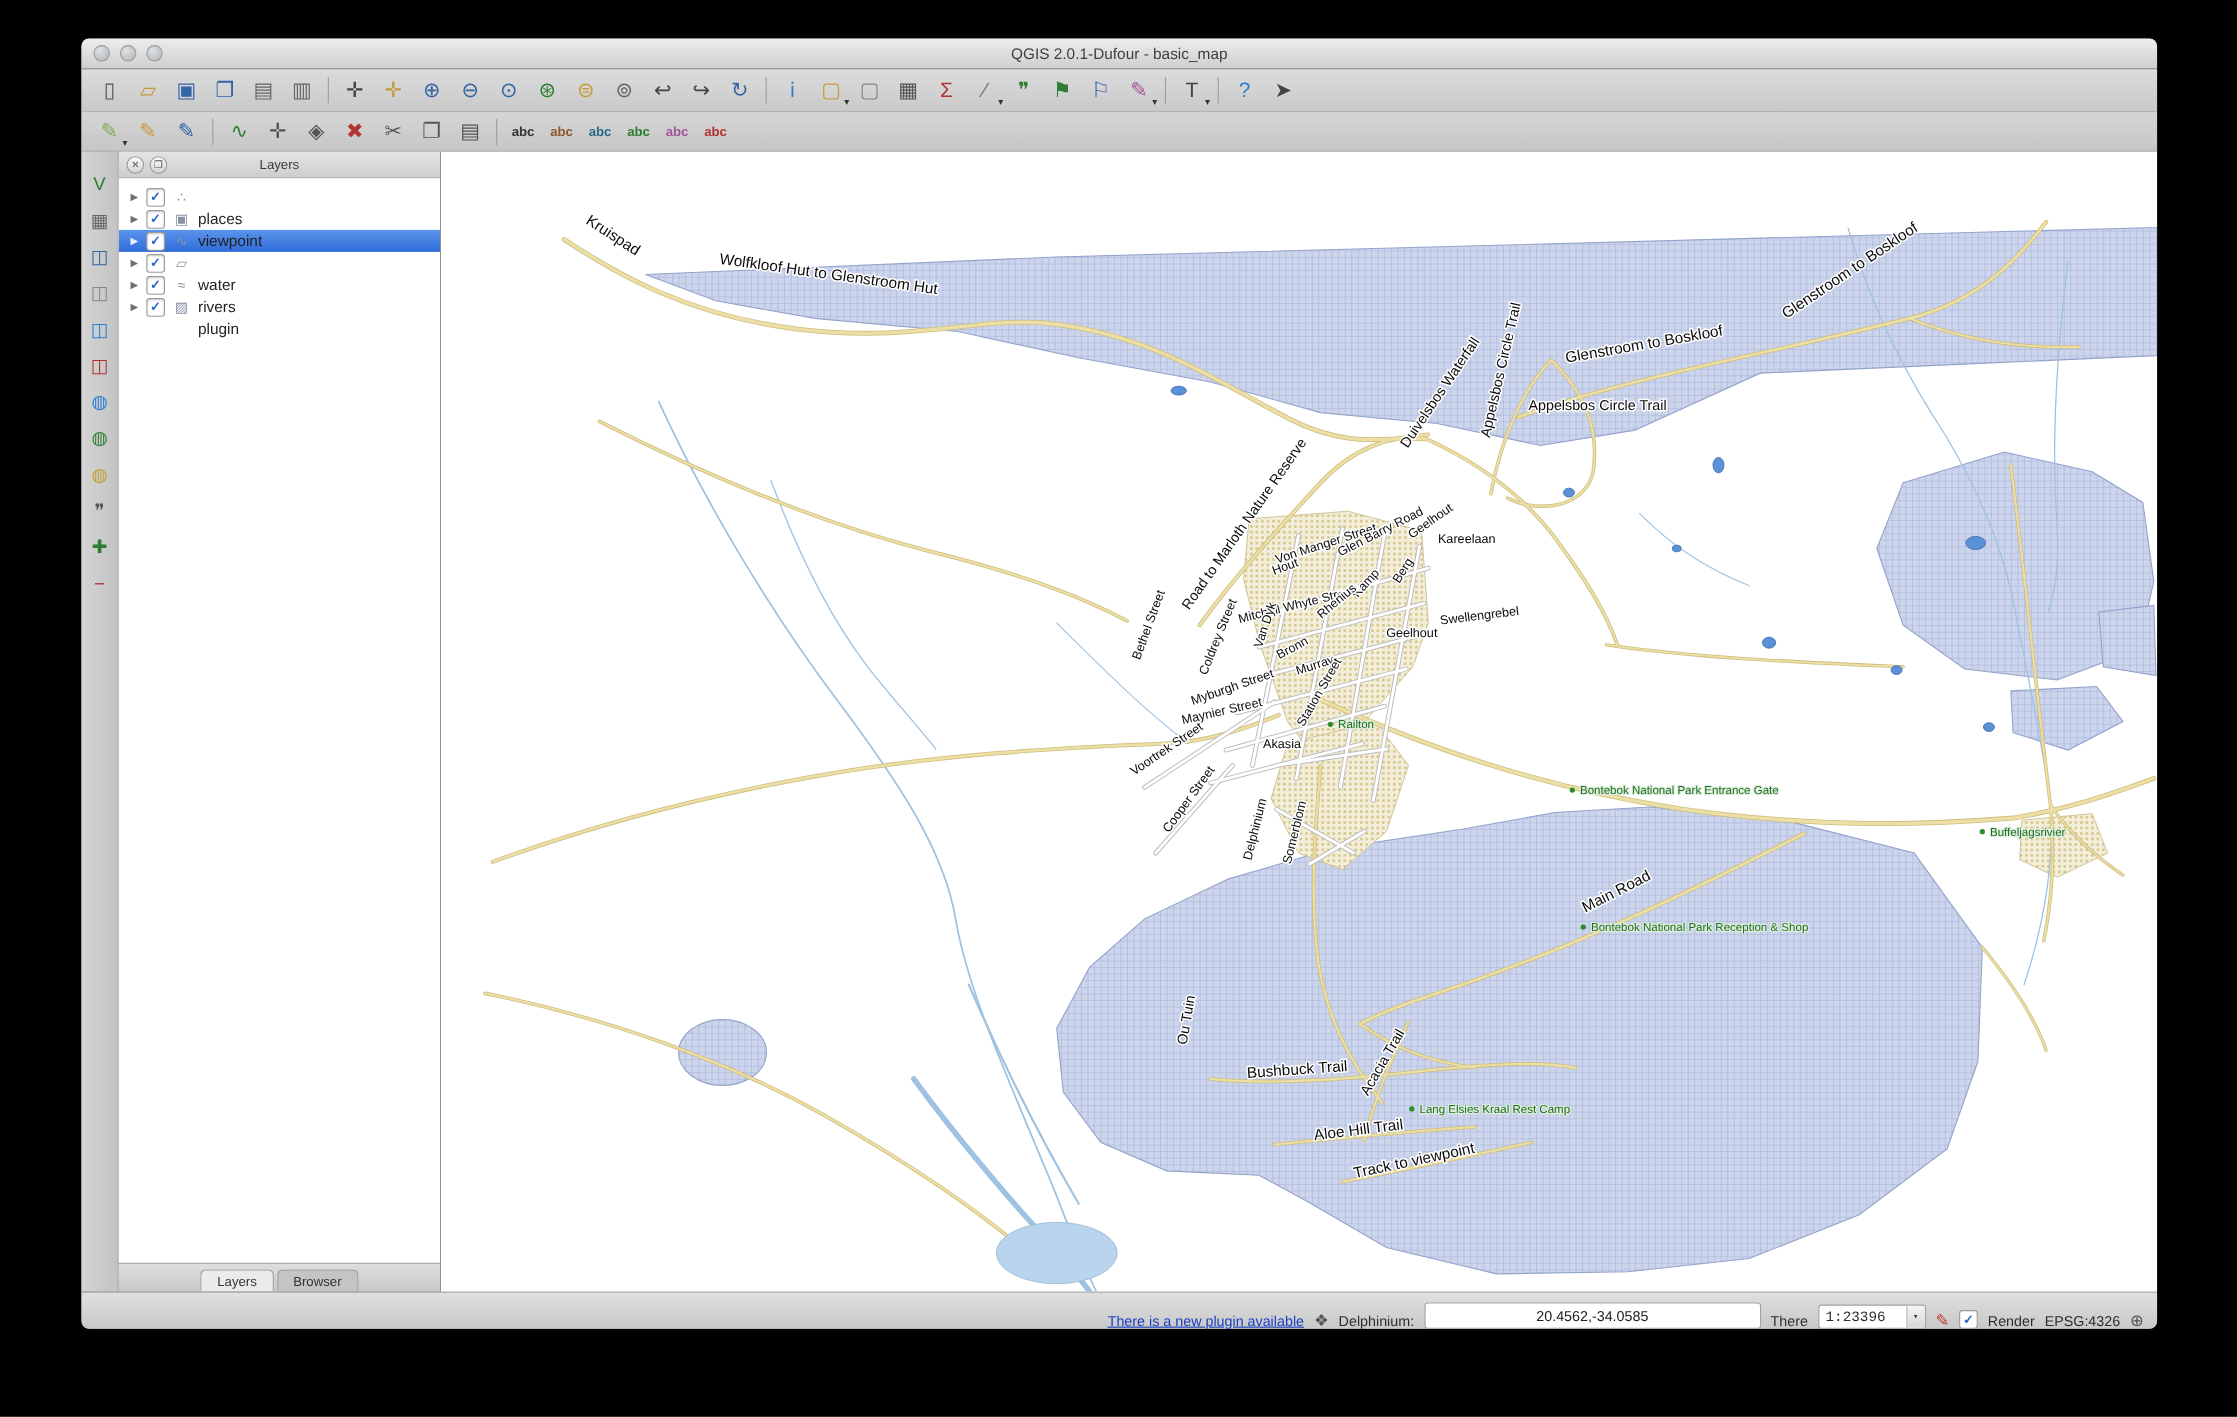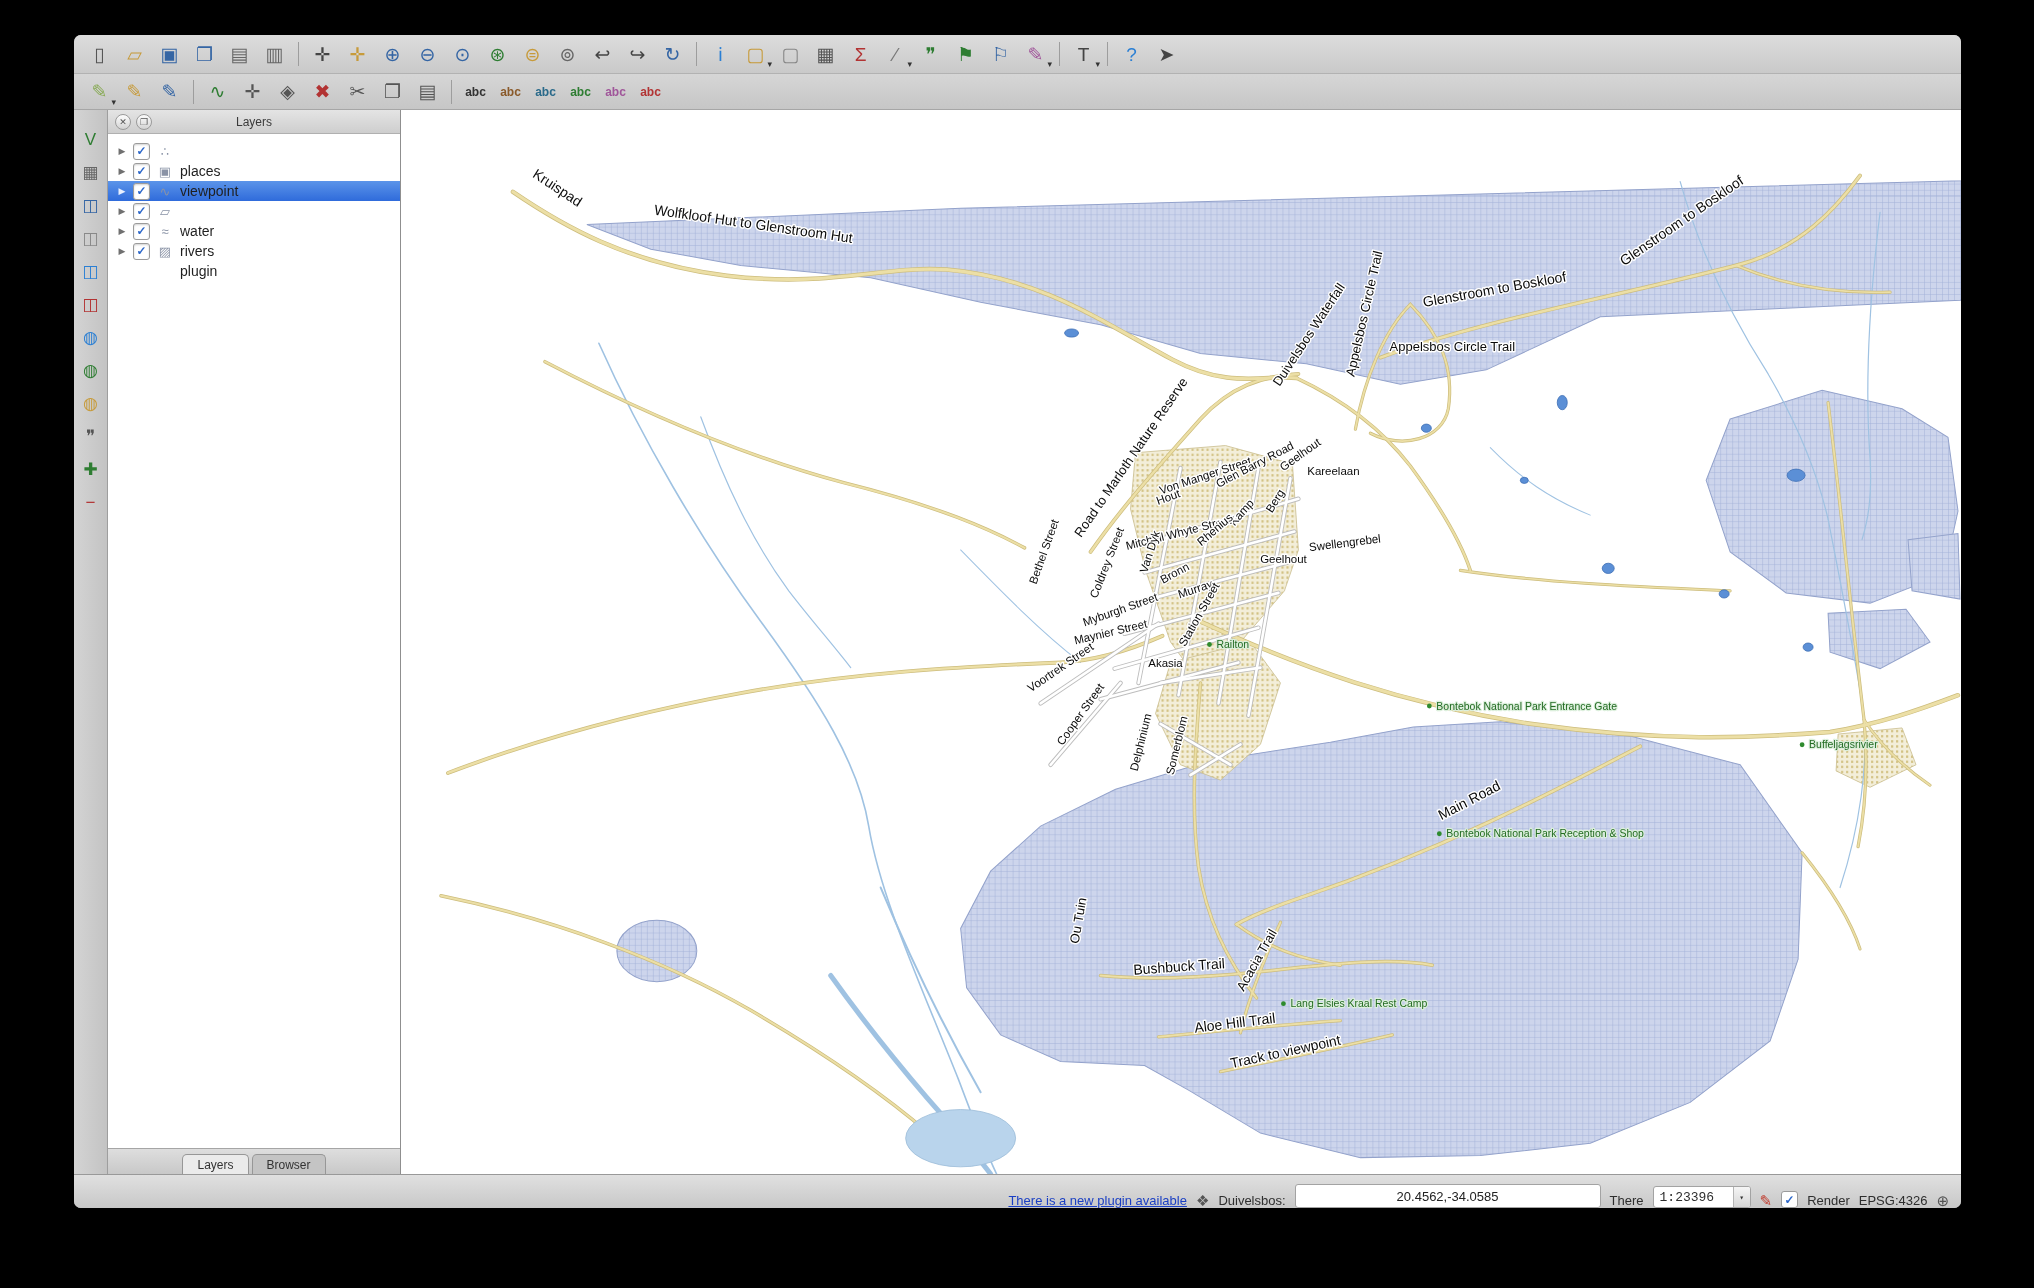--- a/index.html
+++ b/index.html
@@ -83,20 +83,28 @@
   .sb-check{width:15px;height:15px;background:#fff;border:1px solid #9b9b9b;border-radius:3px;
             display:flex;align-items:center;justify-content:center;font-size:12px;font-weight:bold;color:#2b66c9;}
   .sb-icon{font-size:15px;line-height:1;}
   .sb-epsg{white-space:nowrap;}
 </style>
 </head>
 <body>
 
 <div class="window">
 
+  <div class="titlebar">
+    <div class="lights">
+      <span class="light"></span>
+      <span class="light"></span>
+      <span class="light"></span>
+    </div>
+    <div class="title">QGIS 2.0.1-Dufour - basic_map</div>
+  </div>
 
   <div class="toolbar" id="toolbar-row1">
       <div class="tb-btn">
         <span class="tb-glyph" style="color: rgb(85, 85, 85);">▯</span>
       </div>
       <div class="tb-btn">
         <span class="tb-glyph" style="color: rgb(199, 155, 59);">▱</span>
       </div>
       <div class="tb-btn">
         <span class="tb-glyph" style="color: rgb(52, 101, 164);">▣</span>
@@ -500,21 +508,21 @@
           <circle cx="883" cy="873.5" r="2.4" fill="#2e8b2e"></circle>
           <text class="mplace" font-size="10.5" text-anchor="start" x="890" y="877">Lang Elsies Kraal Rest Camp</text>
         </svg>
       </div>
   </div>
 
   <div class="statusbar">
     <div class="sb-spacer"></div>
     <a class="sb-link">There is a new plugin available</a>
     <span class="sb-icon" style="color:#555">❖</span>
-    <span>Duivelsbos:</span>
+    <span>Delphinium:</span>
     <input class="sb-field" readonly="" value="20.4562,-34.0585" style="">
     <span>There</span>
     <div class="sb-combo">
       <span class="sb-combo-text">1:23396</span>
       <span class="sb-combo-arrow">▾</span>
     </div>
     <span class="sb-icon" style="color:#c0392b">✎</span>
     <span class="sb-check">✓</span>
     <span>Render</span>
     <span class="sb-epsg">EPSG:4326</span>

